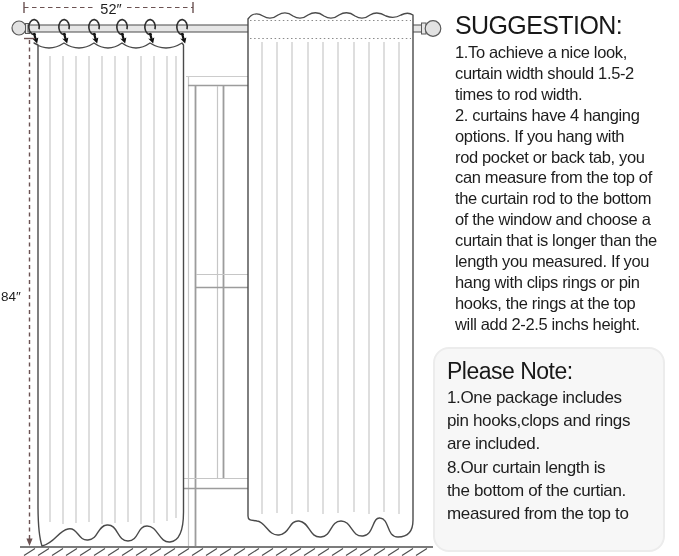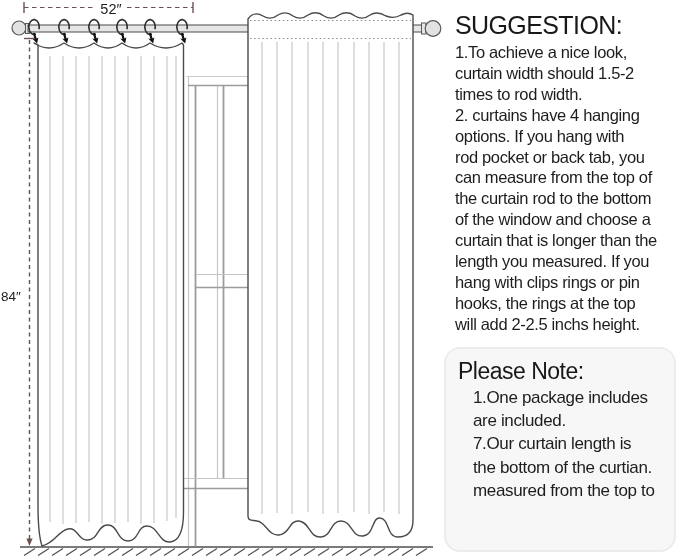--- a/index.html
+++ b/index.html
@@ -9,28 +9,28 @@
   }
   .diagram-svg{position:absolute;left:0;top:0;}
   .text-col{position:absolute;left:455px;top:10px;width:226px;}
   .suggestion-title{
     font-size:25px;font-weight:500;letter-spacing:-0.6px;line-height:30px;margin:0 0 2px 0;color:#181818;
   }
   .body-line{
     font-size:16.5px;line-height:20.9px;letter-spacing:-0.35px;color:#1d1d1d;white-space:nowrap;
   }
   .note-box{
-    position:absolute;left:444px;top:347px;width:232px;height:205px;box-sizing:border-box;
+    position:absolute;left:433px;top:347px;width:232px;height:205px;box-sizing:border-box;
     background:#f7f7f7;border:2px solid #ececec;border-radius:16px;padding:7px 12px;
   }
   .note-title{
     font-size:23px;font-weight:500;letter-spacing:-0.5px;line-height:30px;margin:0;color:#181818;
   }
   .note-line{
-    font-size:17px;line-height:23.2px;letter-spacing:-0.35px;color:#1d1d1d;white-space:nowrap;margin-left:15px;
+    font-size:17px;line-height:23.2px;letter-spacing:-0.35px;color:#1d1d1d;white-space:nowrap;
   }
   svg text{font-family:"Liberation Sans",sans-serif;}
 </style>
 </head>
 <body>
 
 <div class="stage">
 
   <svg class="diagram-svg" width="450" height="556" viewBox="0 0 450 556">
 
@@ -161,20 +161,21 @@
       <div class="body-line">hang with clips rings or pin</div>
       <div class="body-line">hooks, the rings at the top</div>
       <div class="body-line">will add 2-2.5 inchs height.</div>
     </div>
   </div>
 
   <div class="note-box">
     <h2 class="note-title">Please Note:</h2>
     <div>
       <div class="note-line">1.One package includes</div>
+      <div class="note-line">pin hooks,clops and rings</div>
       <div class="note-line">are included.</div>
-      <div class="note-line">7.Our curtain length is</div>
+      <div class="note-line">8.Our curtain length is</div>
       <div class="note-line">the bottom of the curtian.</div>
       <div class="note-line">measured from the top to</div>
     </div>
   </div>
 
 </div>
 
 </body></html>

